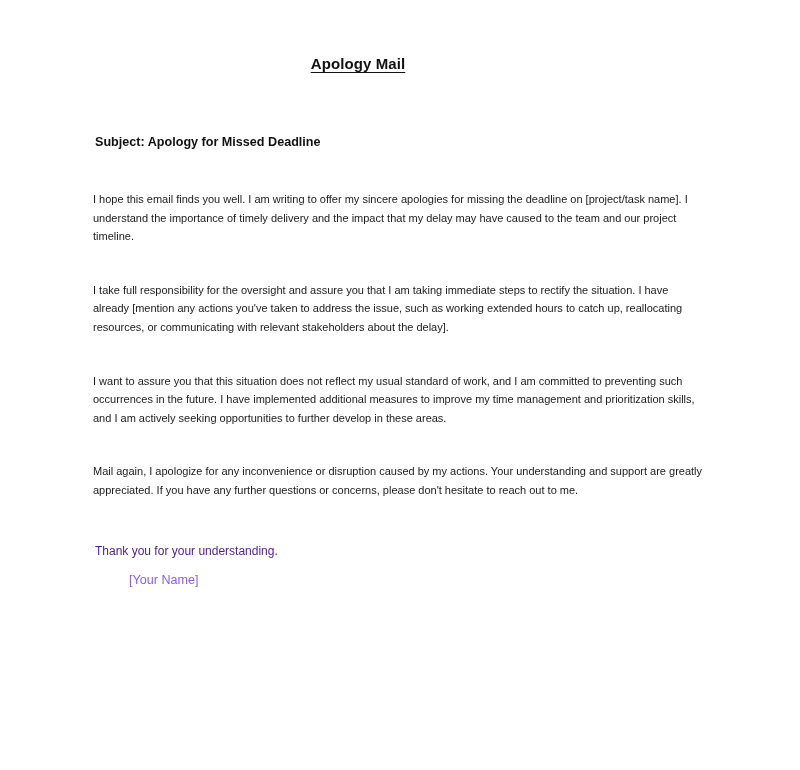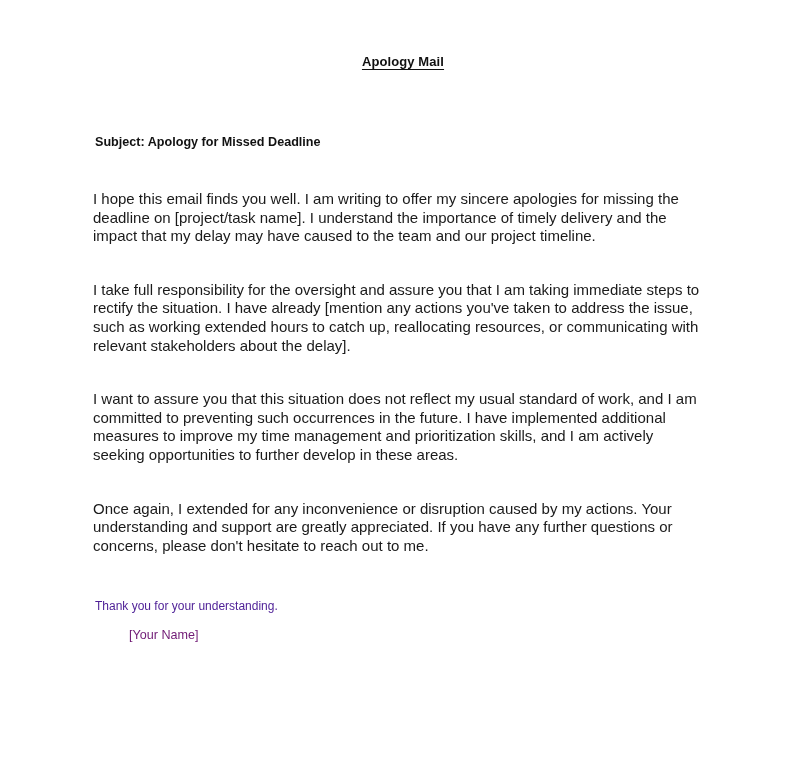--- a/index.html
+++ b/index.html
@@ -25,25 +25,24 @@
     box-sizing: border-box;
   }
 
   
   .doc-title {
     position: absolute;
     top: 45px;
     left: 0;
     width: 716px;
     text-align: center;
-    font-size: 13px;
+    font-size: 15px;
     font-weight: bold;
     letter-spacing: 0.1px;
     color: #111111;
-    padding-left: 45px;
   }
   .doc-title span {
     text-decoration: underline;
     text-underline-offset: 3px;
   }
 
   
   .letter {
     position: absolute;
     top: 103px;
@@ -61,21 +60,21 @@
   }
 
   .salutation {
     font-size: 12.6px;
     line-height: 18px;
     margin: 52px 0 0 2px;
     color: #1a1a1a;
   }
 
   .para {
-    font-size: 15px;
+    font-size: 11px;
     line-height: 18.6px;
     margin: 35px 0 0 0;
     color: #1a1a1a;
     text-align: left;
   }
 
   .para.first {
     margin-top: 39px;
   }
 
@@ -90,21 +89,21 @@
     font-size: 12.6px;
     line-height: 18px;
     margin: 44px 0 0 2px;
     color: #1a1a1a;
   }
 
   .signature-name {
     font-size: 12.6px;
     line-height: 18px;
     margin: 11px 0 0 2px;
-    color: #701a75;
+    color: #8b5cf6;
     padding-left: 34px;
   }
 </style>
 </head>
 <body>
 
 <div class="page">
 
   <h1 class="doc-title">
     <span>Apology Mail</span>
@@ -114,21 +113,21 @@
 
     <p class="subject-line">Subject: Apology for Missed Deadline</p>
 
 
     <p class="para first">I hope this email finds you well. I am writing to offer my sincere apologies for missing the deadline on [project/task name]. I understand the importance of timely delivery and the impact that my delay may have caused to the team and our project timeline.</p>
 
     <p class="para">I take full responsibility for the oversight and assure you that I am taking immediate steps to rectify the situation. I have already [mention any actions you've taken to address the issue, such as working extended hours to catch up, reallocating resources, or communicating with relevant stakeholders about the delay].</p>
 
     <p class="para">I want to assure you that this situation does not reflect my usual standard of work, and I am committed to preventing such occurrences in the future. I have implemented additional measures to improve my time management and prioritization skills, and I am actively seeking opportunities to further develop in these areas.</p>
 
-    <p class="para">Once again, I extended for any inconvenience or disruption caused by my actions. Your understanding and support are greatly appreciated. If you have any further questions or concerns, please don't hesitate to reach out to me.</p>
+    <p class="para">Mail again, I apologize for any inconvenience or disruption caused by my actions. Your understanding and support are greatly appreciated. If you have any further questions or concerns, please don't hesitate to reach out to me.</p>
 
     <p class="closing-thanks">Thank you for your understanding.</p>
 
 
     <p class="signature-name">[Your Name]</p>
 
   </div>
 
 </div>
 

